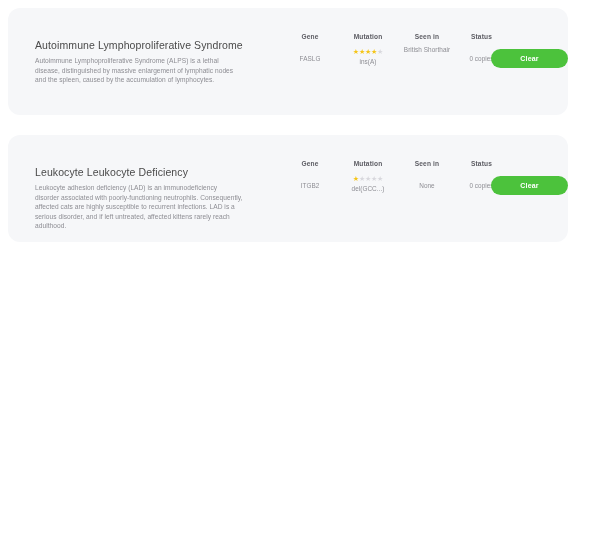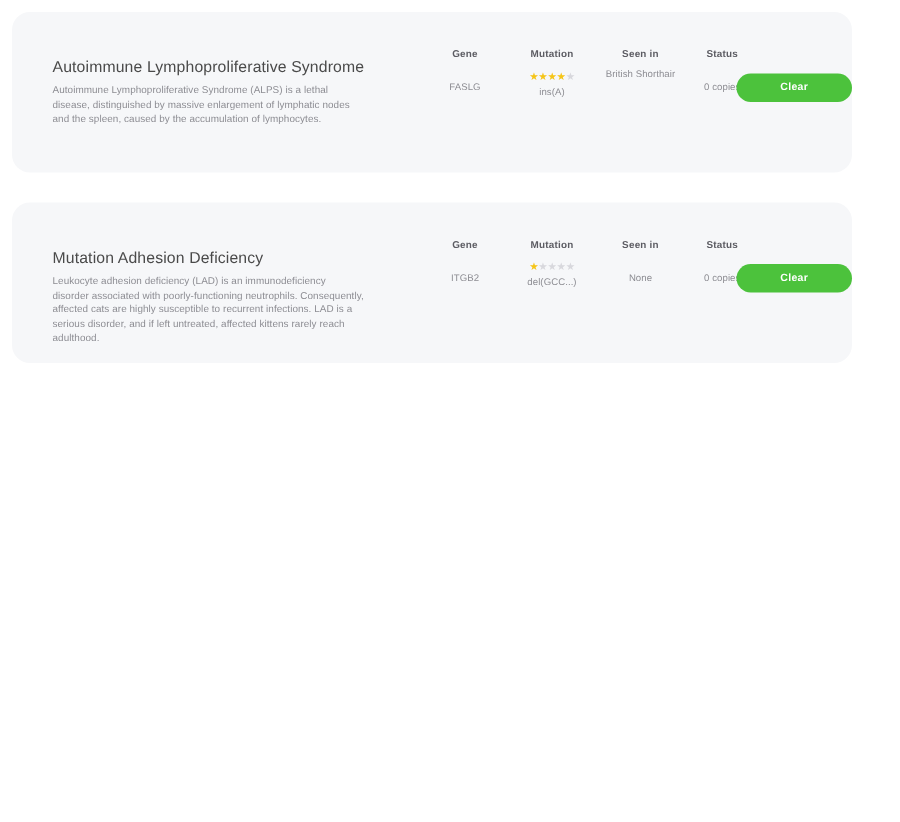--- a/index.html
+++ b/index.html
@@ -184,21 +184,21 @@
             <div class="col-value">0 copies</div>
           </div>
         </div>
       </div>
 
       <button class="clear-btn">Clear</button>
     </div>
 
     <div class="disease-card">
       <div class="card-info">
-        <div class="card-title">Mutation Adhesion Deficiency</div>
+        <div class="card-title">Leukocyte Leukocyte Deficiency</div>
         <div class="card-desc">Leukocyte adhesion deficiency (LAD) is an immunodeficiency disorder associated with poorly-functioning neutrophils. Consequently, affected cats are highly susceptible to recurrent infections. LAD is a serious disorder, and if left untreated, affected kittens rarely reach adulthood.</div>
       </div>
 
       <div class="card-table">
         <div class="table-head">
           <div class="col col-gene">
             <span class="col-header">Gene</span>
           </div>
           <div class="col col-mut">
             <span class="col-header">Mutation</span>

